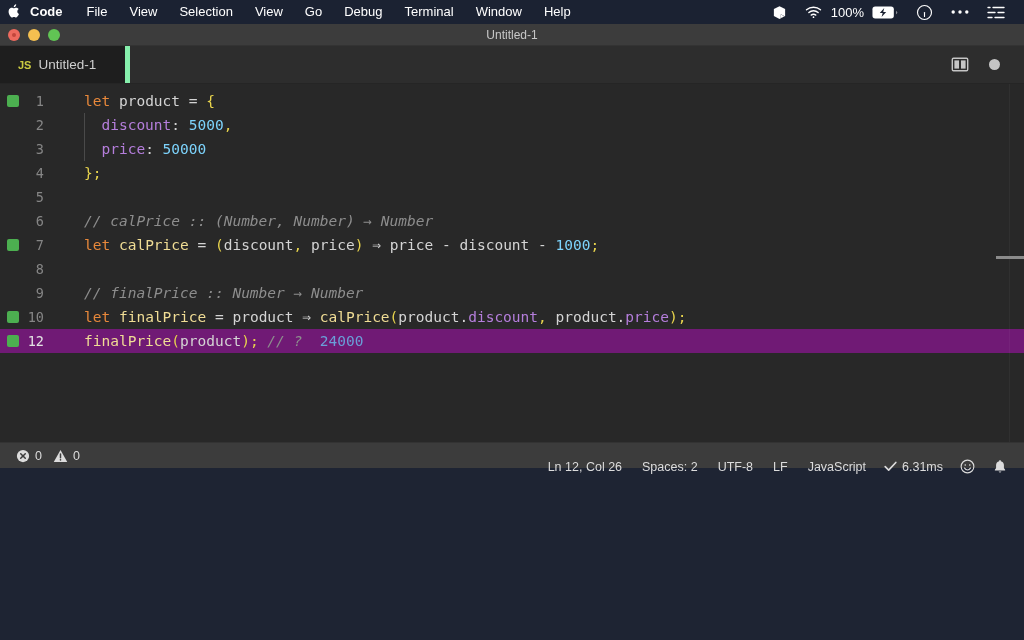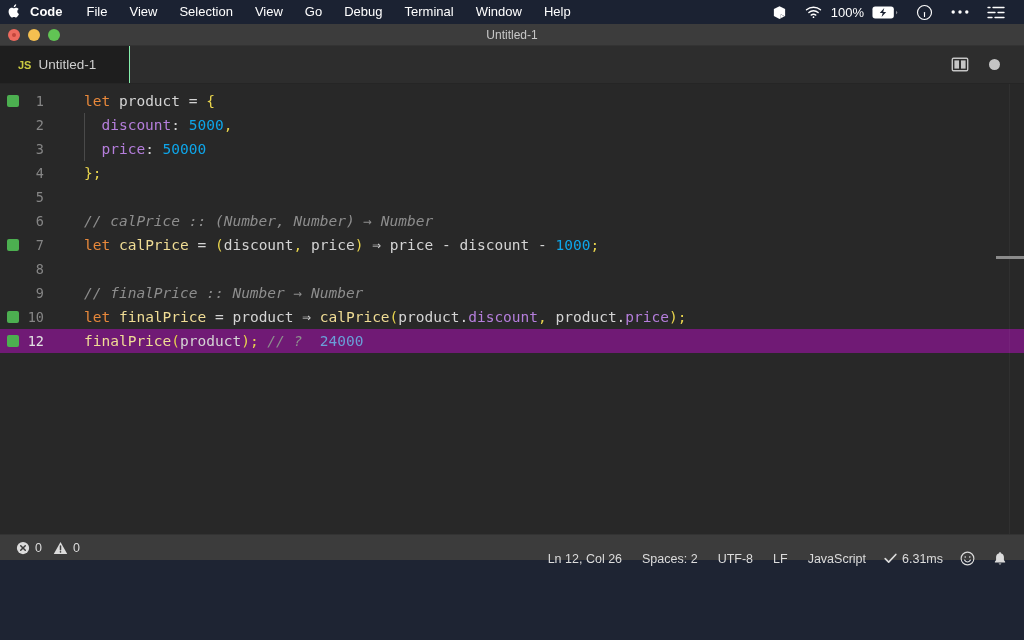--- a/index.html
+++ b/index.html
@@ -31,21 +31,21 @@
   .mb-right { margin-left: auto; display: flex; align-items: center; gap: 0px; }
   .mb-icon {
     display: flex; align-items: center; justify-content: center;
     padding: 0 9px; height: 24px;
   }
   .mb-batt-text { font-size: 13px; padding-right: 8px; letter-spacing: 0px; }
 
   
   .window {
     position: absolute; top: 24px; left: 0;
-    width: 1024px; height: 536px;
+    width: 1024px; height: 444px;
     background: #282828;
     display: flex; flex-direction: column;
   }
   .titlebar {
     height: 22px; background: #3c3c3c;
     position: relative; flex: none;
     border-bottom: 1px solid #333;
   }
   .lights { position: absolute; left: 8px; top: 0; height: 22px; display: flex; align-items: center; gap: 8px; }
   .light { width: 12px; height: 12px; border-radius: 50%; position: relative; }
@@ -66,21 +66,21 @@
   .tabbar {
     height: 38px; background: #2d2d2d; flex: none;
     display: flex; align-items: stretch;
     border-bottom: 1px solid #252525;
   }
   .tab {
     display: flex; align-items: center; gap: 7px;
     padding: 0 14px 0 18px;
     background: #1e1e1e;
     color: #d6d6d6; font-size: 13px;
-    border-right: 1px solid #86efac;
+    border-right: 5px solid #86efac;
     min-width: 130px;
   }
   .tab-icon { color: #cbcb41; font-size: 11px; font-weight: bold; font-family: "Liberation Sans", sans-serif; }
   .tab-label { font-size: 13.5px; color: #cfcfcf; }
   .tabbar-actions {
     margin-left: auto; display: flex; align-items: center; gap: 0px; padding-right: 14px;
   }
   .tb-btn { padding: 0 10px; display: flex; align-items: center; justify-content: center; height: 38px; }
   .dirty-dot { width: 11px; height: 11px; border-radius: 50%; background: #c5c5c5; }
 
@@ -110,21 +110,21 @@
   .indent-guide {
     position: absolute; left: 26px; top: 0; bottom: 0;
     width: 1px; background: #4a4a4a;
   }
 
   
   .t-kw   { color: #e8883b; }
   .t-var  { color: #d4d4d4; }
   .t-fn   { color: #f0dd95; margin-top: 28px; }
   .t-prop { color: #b57edc; }
-  .t-num  { color: #0ea5e9; }
+  .t-num  { color: #7dd3fc; }
   .t-brace{ color: #e8d44d; }
   .t-punc { color: #d4d4d4; }
   .t-cmt  { color: #8d8d8d; font-style: italic; }
   .t-op   { color: #d4d4d4; }
   .t-hint { color: #6a9fd8; }
 
   .ovr-marker {
     position: absolute; right: 0px; top: 172px;
     width: 28px; height: 3px; background: #8b8b8b;
   }

